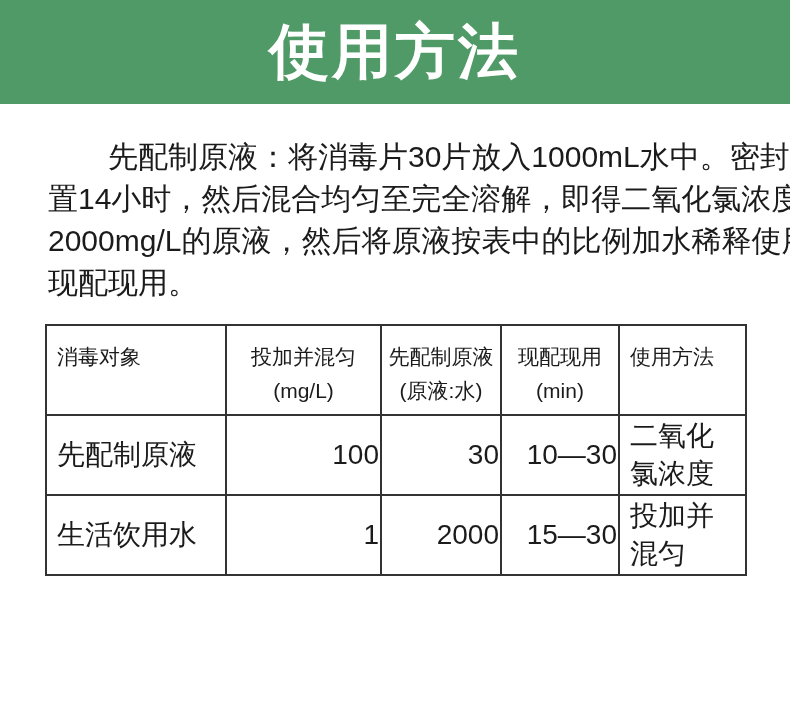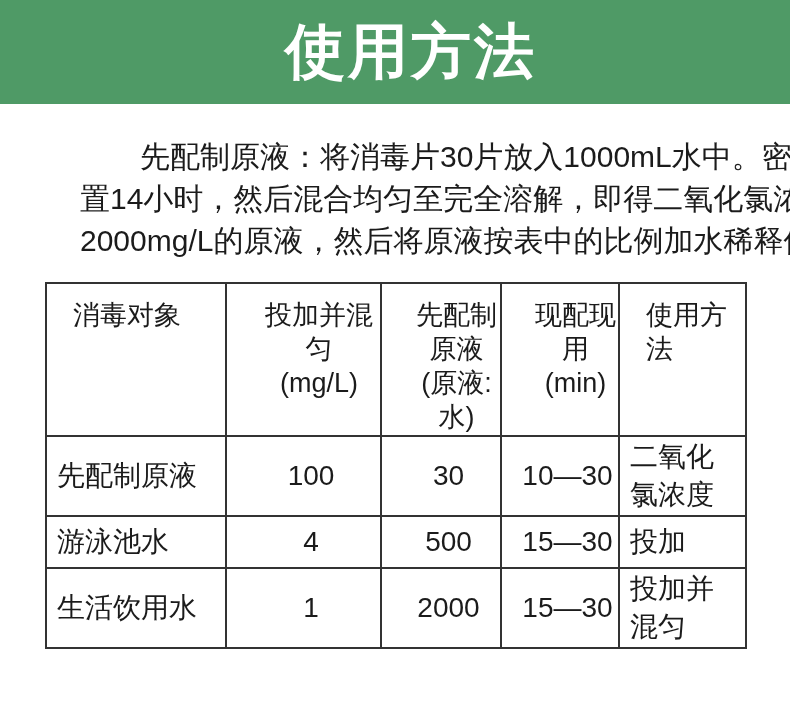--- a/index.html
+++ b/index.html
@@ -1,15 +1,15 @@
 <!DOCTYPE html>
 <html><head>
 <meta charset="utf-8">
 <style>
-  * { box-sizing: border-box; padding-left: 16px; }
+  * { box-sizing: border-box; }
   html, body {
     margin: 0; padding: 0;
     width: 790px; height: 727px;
     background: #ffffff;
     font-family: "Liberation Sans", sans-serif;
     color: #1b1b1b;
     overflow: hidden;
   }
   .banner {
     width: 790px; height: 104px;
@@ -45,49 +45,50 @@
   .usage-table col.c5 { width: 127px; }
   .usage-table th, .usage-table td {
     border: 2px solid #333333;
     font-weight: normal;
     color: #1b1b1b;
   }
   .usage-table th {
     height: 90px;
     vertical-align: top;
     padding-top: 14px;
-    font-size: 27px;
+    font-size: 21px;
     line-height: 34px;
     text-align: center;
   }
   .usage-table th .l1, .usage-table th .l2 { display: block; }
   .usage-table td {
     height: 52px;
     font-size: 28px;
-    text-align: center;
+    text-align: right;
     vertical-align: middle;
   }
   .usage-table th:first-child, .usage-table td:first-child,
   .usage-table th:last-child,  .usage-table td:last-child {
     text-align: left;
     padding-left: 10px;
     padding-right: 4px;
   }
 </style>
 </head>
 <body>
 
 <div class="banner">
   <span class="banner-title">使用方法</span>
 </div>
 
 <div class="instructions">
   <span class="line first">先配制原液：将消毒片30片放入1000mL水中。密封静</span>
   <span class="line">置14小时，然后混合均匀至完全溶解，即得二氧化氯浓度为</span>
   <span class="line">2000mg/L的原液，然后将原液按表中的比例加水稀释使用，</span>
+  <span class="line">现配现用。</span>
 </div>
 
 <table class="usage-table">
   <colgroup>
     <col class="c1">
       <col class="c2">
       <col class="c3">
       <col class="c4">
       <col class="c5">
   </colgroup>
@@ -117,27 +118,20 @@
   </thead>
   <tbody>
     <tr>
       <td>先配制原液</td>
       <td>100</td>
       <td>30</td>
       <td>10—30</td>
       <td>二氧化氯浓度</td>
     </tr>
     <tr>
-      <td>游泳池水</td>
-      <td>4</td>
-      <td>500</td>
-      <td>15—30</td>
-      <td>投加</td>
-    </tr>
-    <tr>
       <td>生活饮用水</td>
       <td>1</td>
       <td>2000</td>
       <td>15—30</td>
       <td>投加并混匀</td>
     </tr>
 
   </tbody>
 </table>
 

